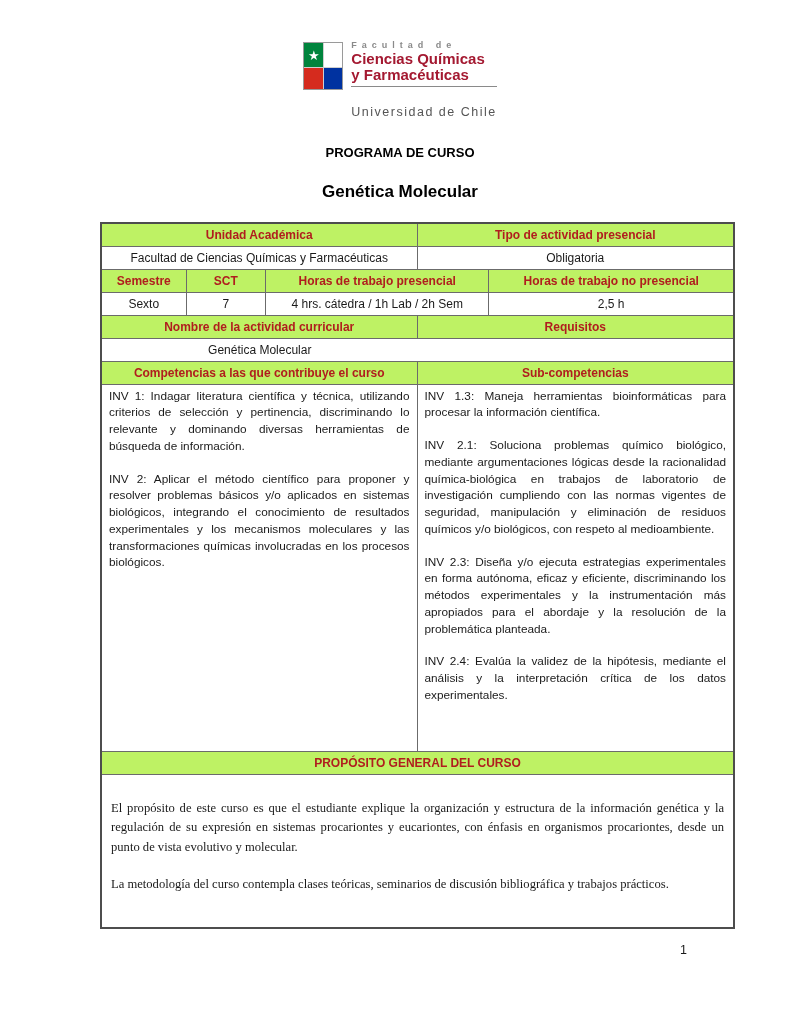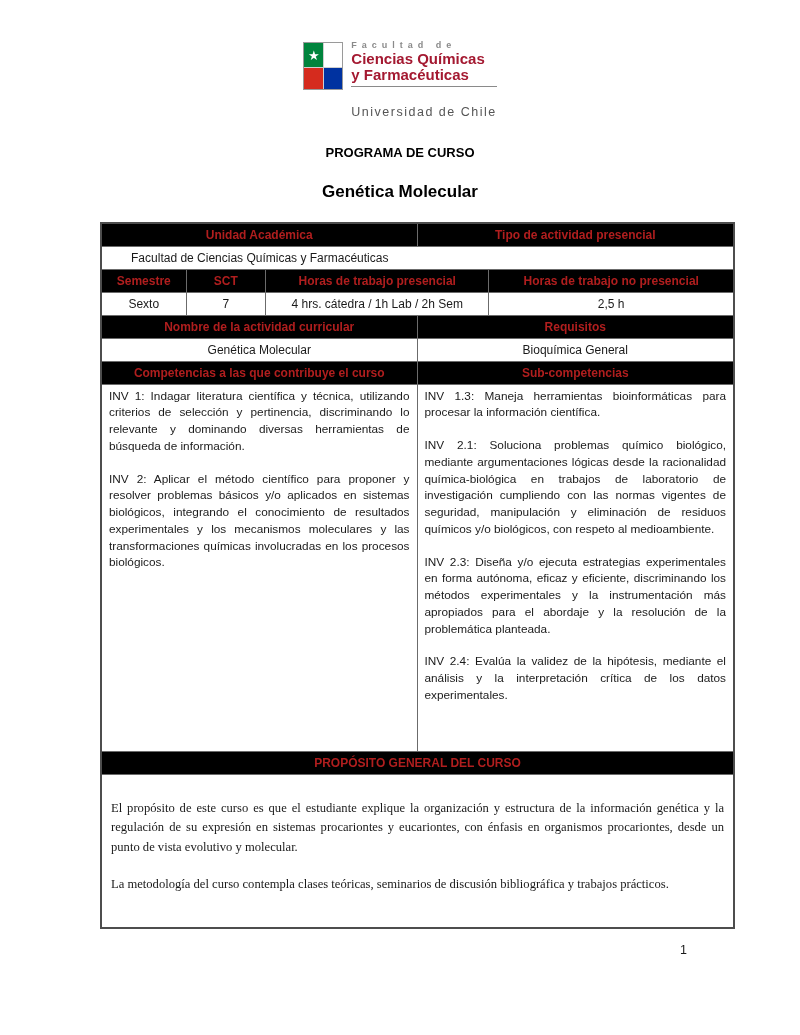--- a/index.html
+++ b/index.html
@@ -85,21 +85,21 @@
   }
   .trow { display: grid; border-bottom: 1px solid #6b6b6b; }
   .trow:last-child { border-bottom: none; font-family: Liberation Serif, serif; }
   .cols-2 { grid-template-columns: 1fr 1fr; }
   .cols-4 { grid-template-columns: 13.4% 12.6% 35.4% auto; }
   .cols-1 { grid-template-columns: 1fr; }
   .tcell { border-right: 1px solid #6b6b6b; }
   .tcell:last-child { border-right: none; }
 
   .th {
-    background: #000000;
+    background: #bef264;
     color: #B01E1E;
     font-weight: bold;
     font-size: 12px;
     text-align: center;
     display: flex;
     align-items: center;
     justify-content: center;
     min-height: 22px;
     padding: 2px 4px;
   }
@@ -165,20 +165,21 @@
 
   <div class="tbl">
 
     <div class="trow cols-2">
       <div class="tcell th">Unidad Académica</div>
       <div class="tcell th">Tipo de actividad presencial</div>
     </div>
 
     <div class="trow cols-2">
       <div class="tcell td">Facultad de Ciencias Químicas y Farmacéuticas</div>
+      <div class="tcell td">Obligatoria</div>
     </div>
 
     <div class="trow cols-4">
       <div class="tcell th">Semestre</div>
       <div class="tcell th">SCT</div>
       <div class="tcell th">Horas de trabajo presencial</div>
       <div class="tcell th">Horas de trabajo no presencial</div>
     </div>
 
     <div class="trow cols-4">
@@ -188,21 +189,20 @@
       <div class="tcell td">2,5 h</div>
     </div>
 
     <div class="trow cols-2">
       <div class="tcell th">Nombre de la actividad curricular</div>
       <div class="tcell th">Requisitos</div>
     </div>
 
     <div class="trow cols-2">
       <div class="tcell td">Genética Molecular</div>
-      <div class="tcell td">Bioquímica General</div>
     </div>
 
     <div class="trow cols-2">
       <div class="tcell th">Competencias a las que contribuye el curso</div>
       <div class="tcell th">Sub-competencias</div>
     </div>
 
     <div class="trow cols-2">
       <div class="tcell td-big">
         <p>INV 1: Indagar literatura científica y técnica, utilizando criterios de selección y pertinencia, discriminando lo relevante y dominando diversas herramientas de búsqueda de información.</p>

